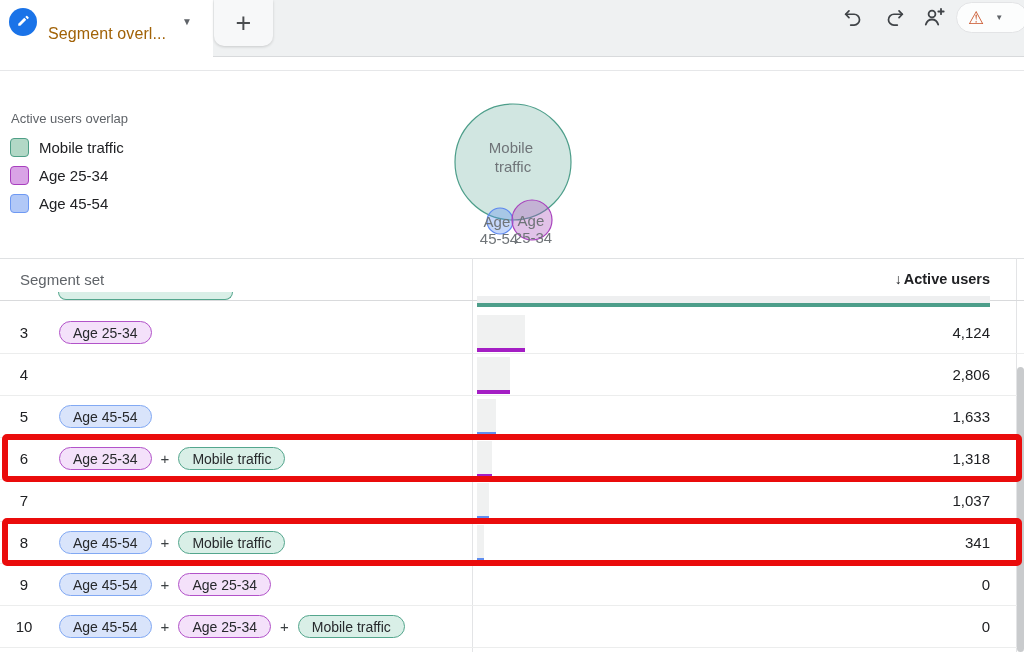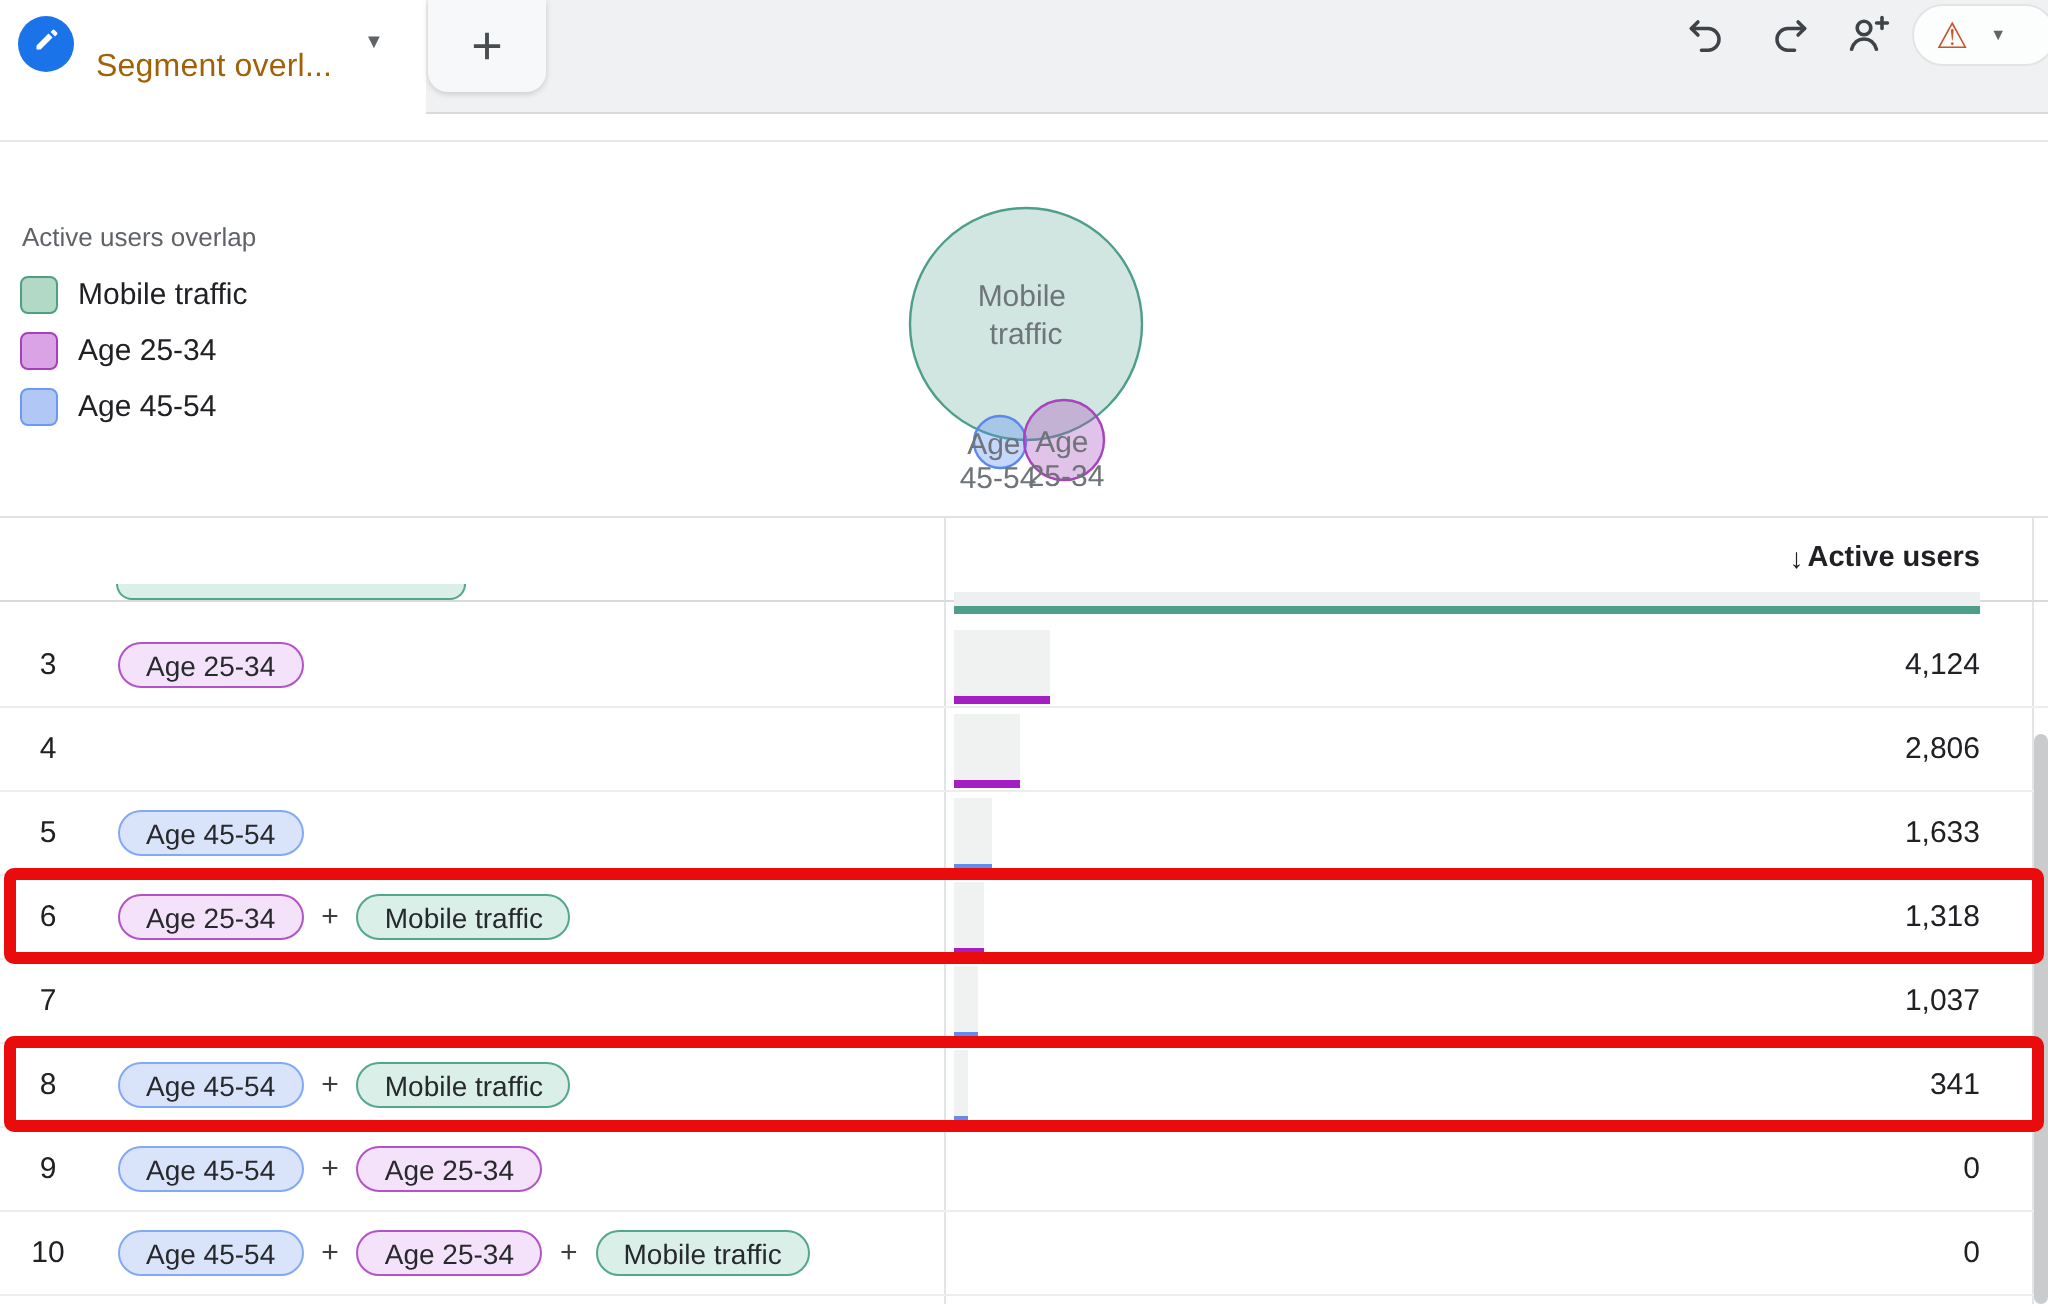--- a/index.html
+++ b/index.html
@@ -171,20 +171,21 @@
       <tspan x="533" y="243">25-34</tspan>
     </text>
   </svg>
 </div>
 
 <div class="table-top-border"></div>
 <div class="col-divider"></div>
 <div class="right-divider"></div>
 
 <div class="thead">
+  <div class="th-segment">Segment set</div>
   <div class="th-value">
     <span class="sort-arrow">↓</span>
     <span>Active users</span>
   </div>
 </div>
 <div class="header-underline"></div>
 
 <div class="partial-chip"></div>
 <div class="partial-bar"></div>
 <div class="partial-line"></div>

